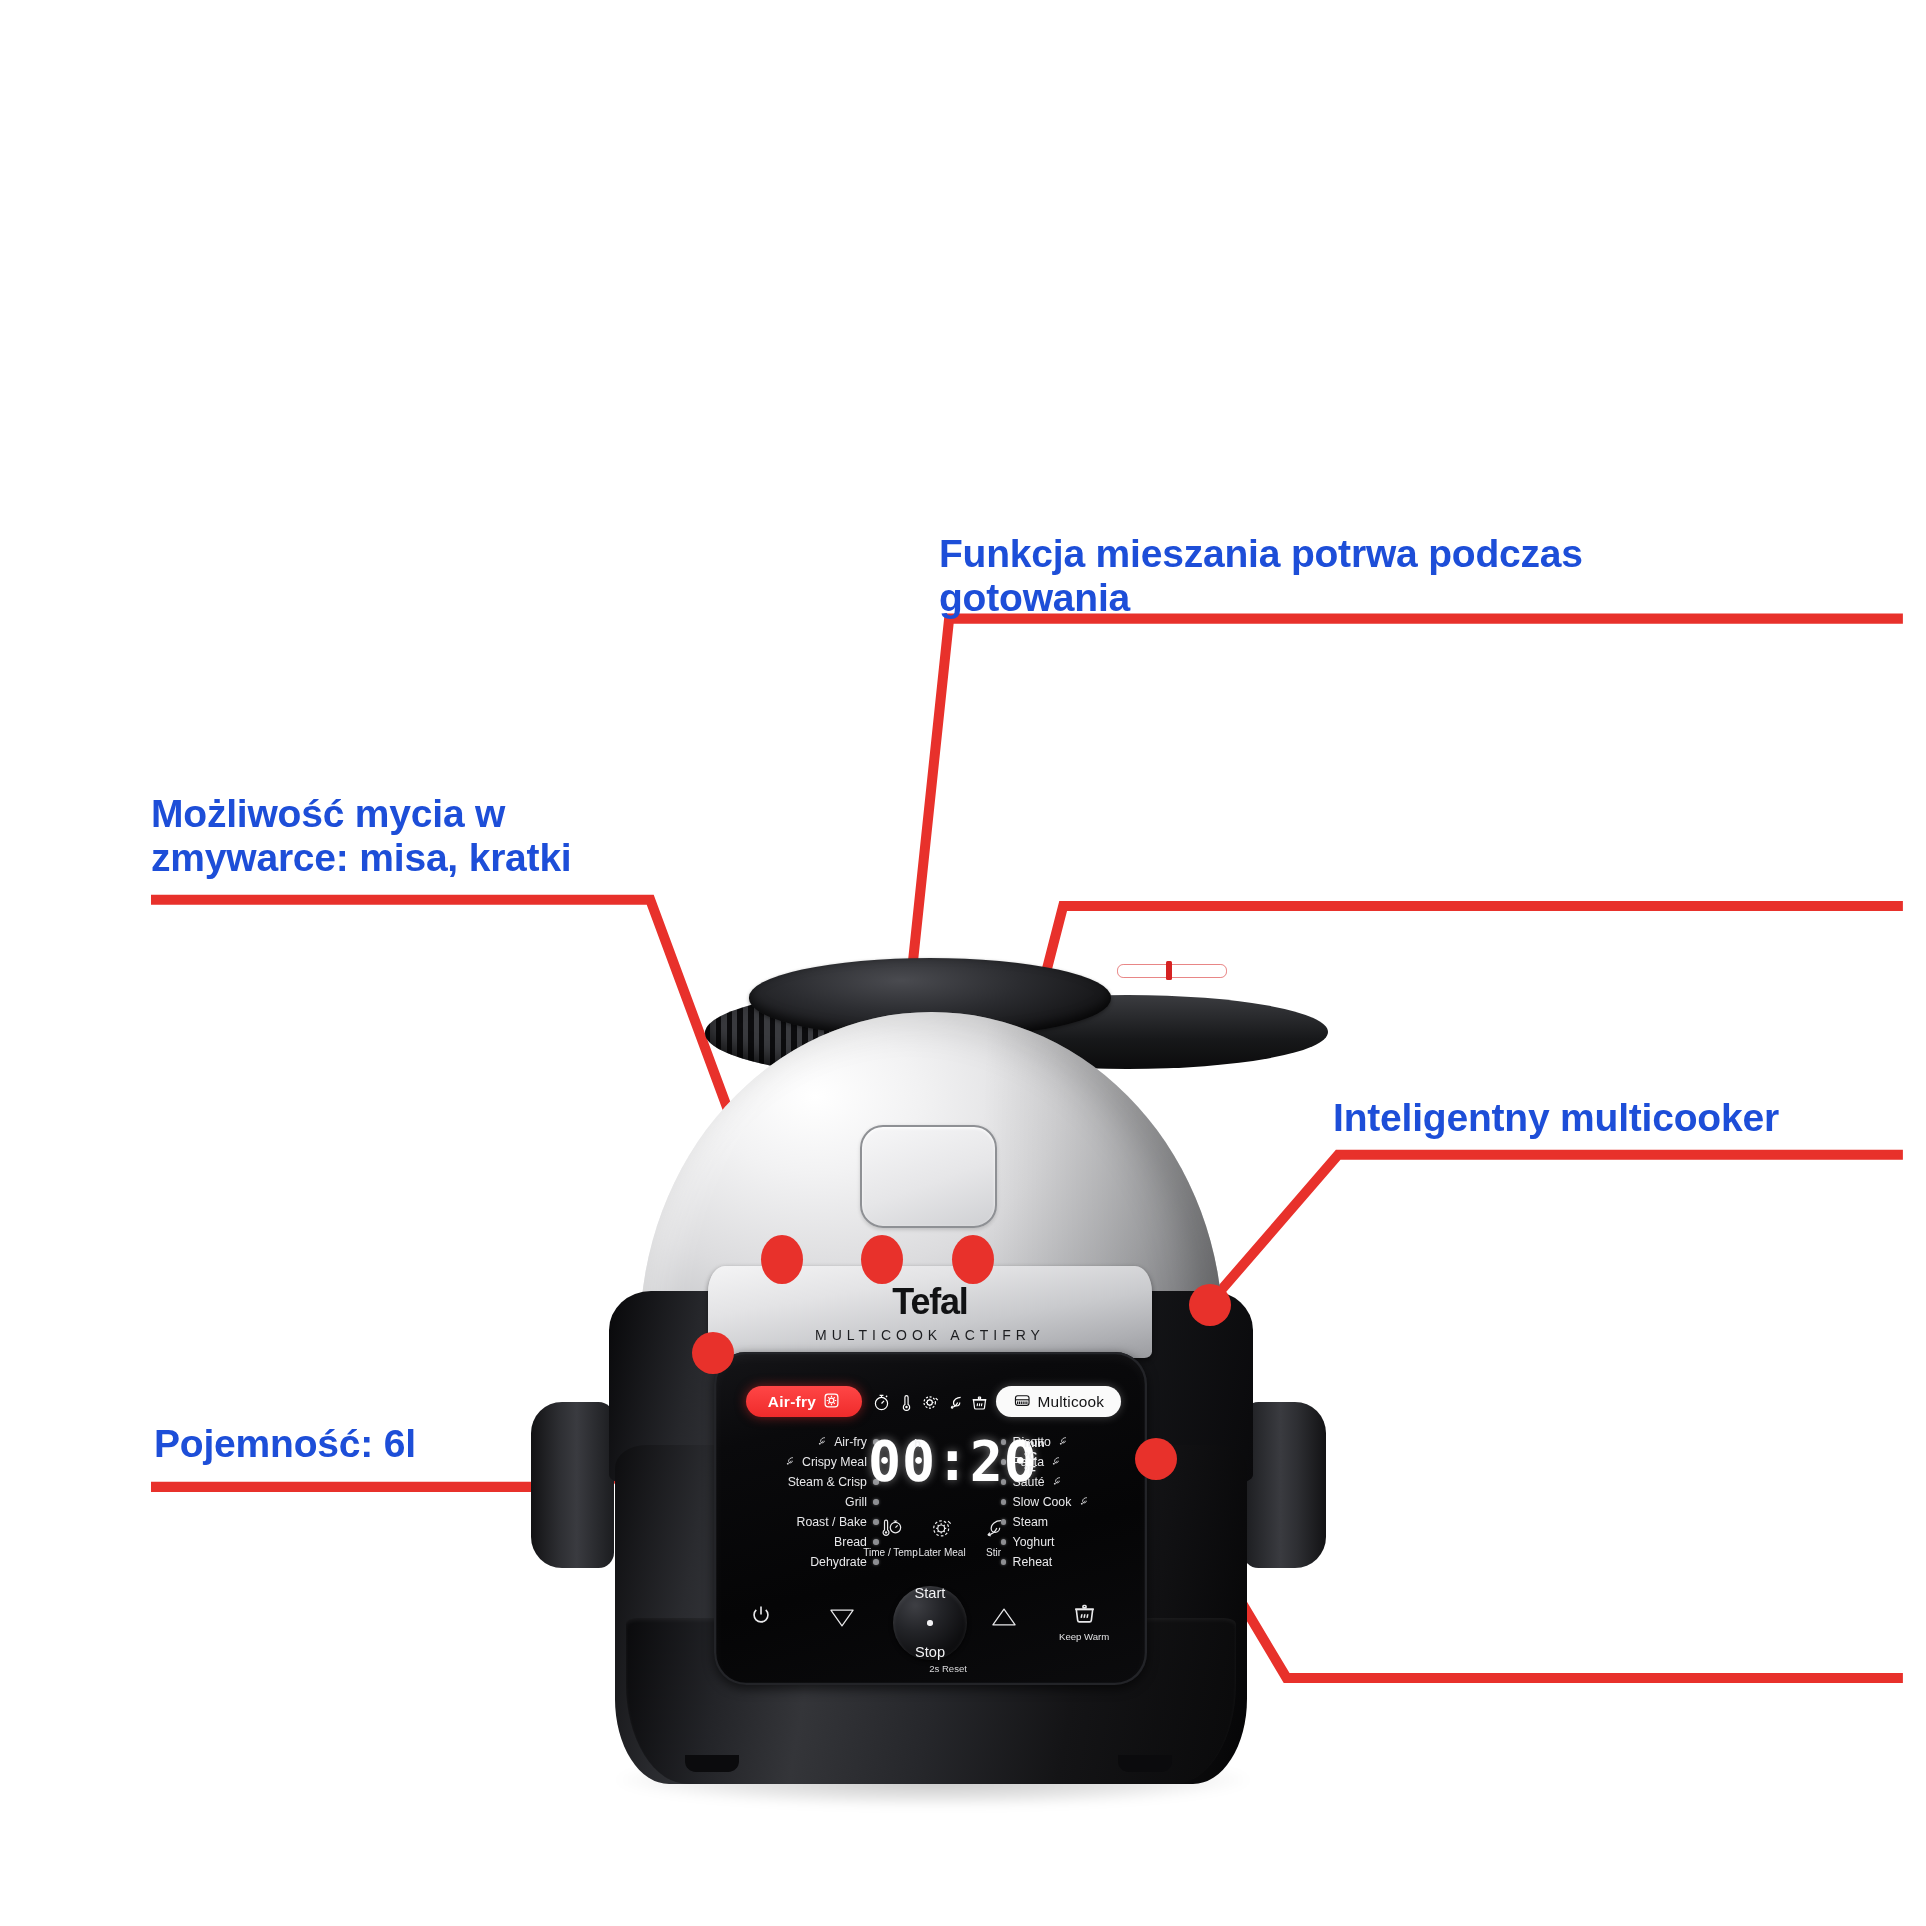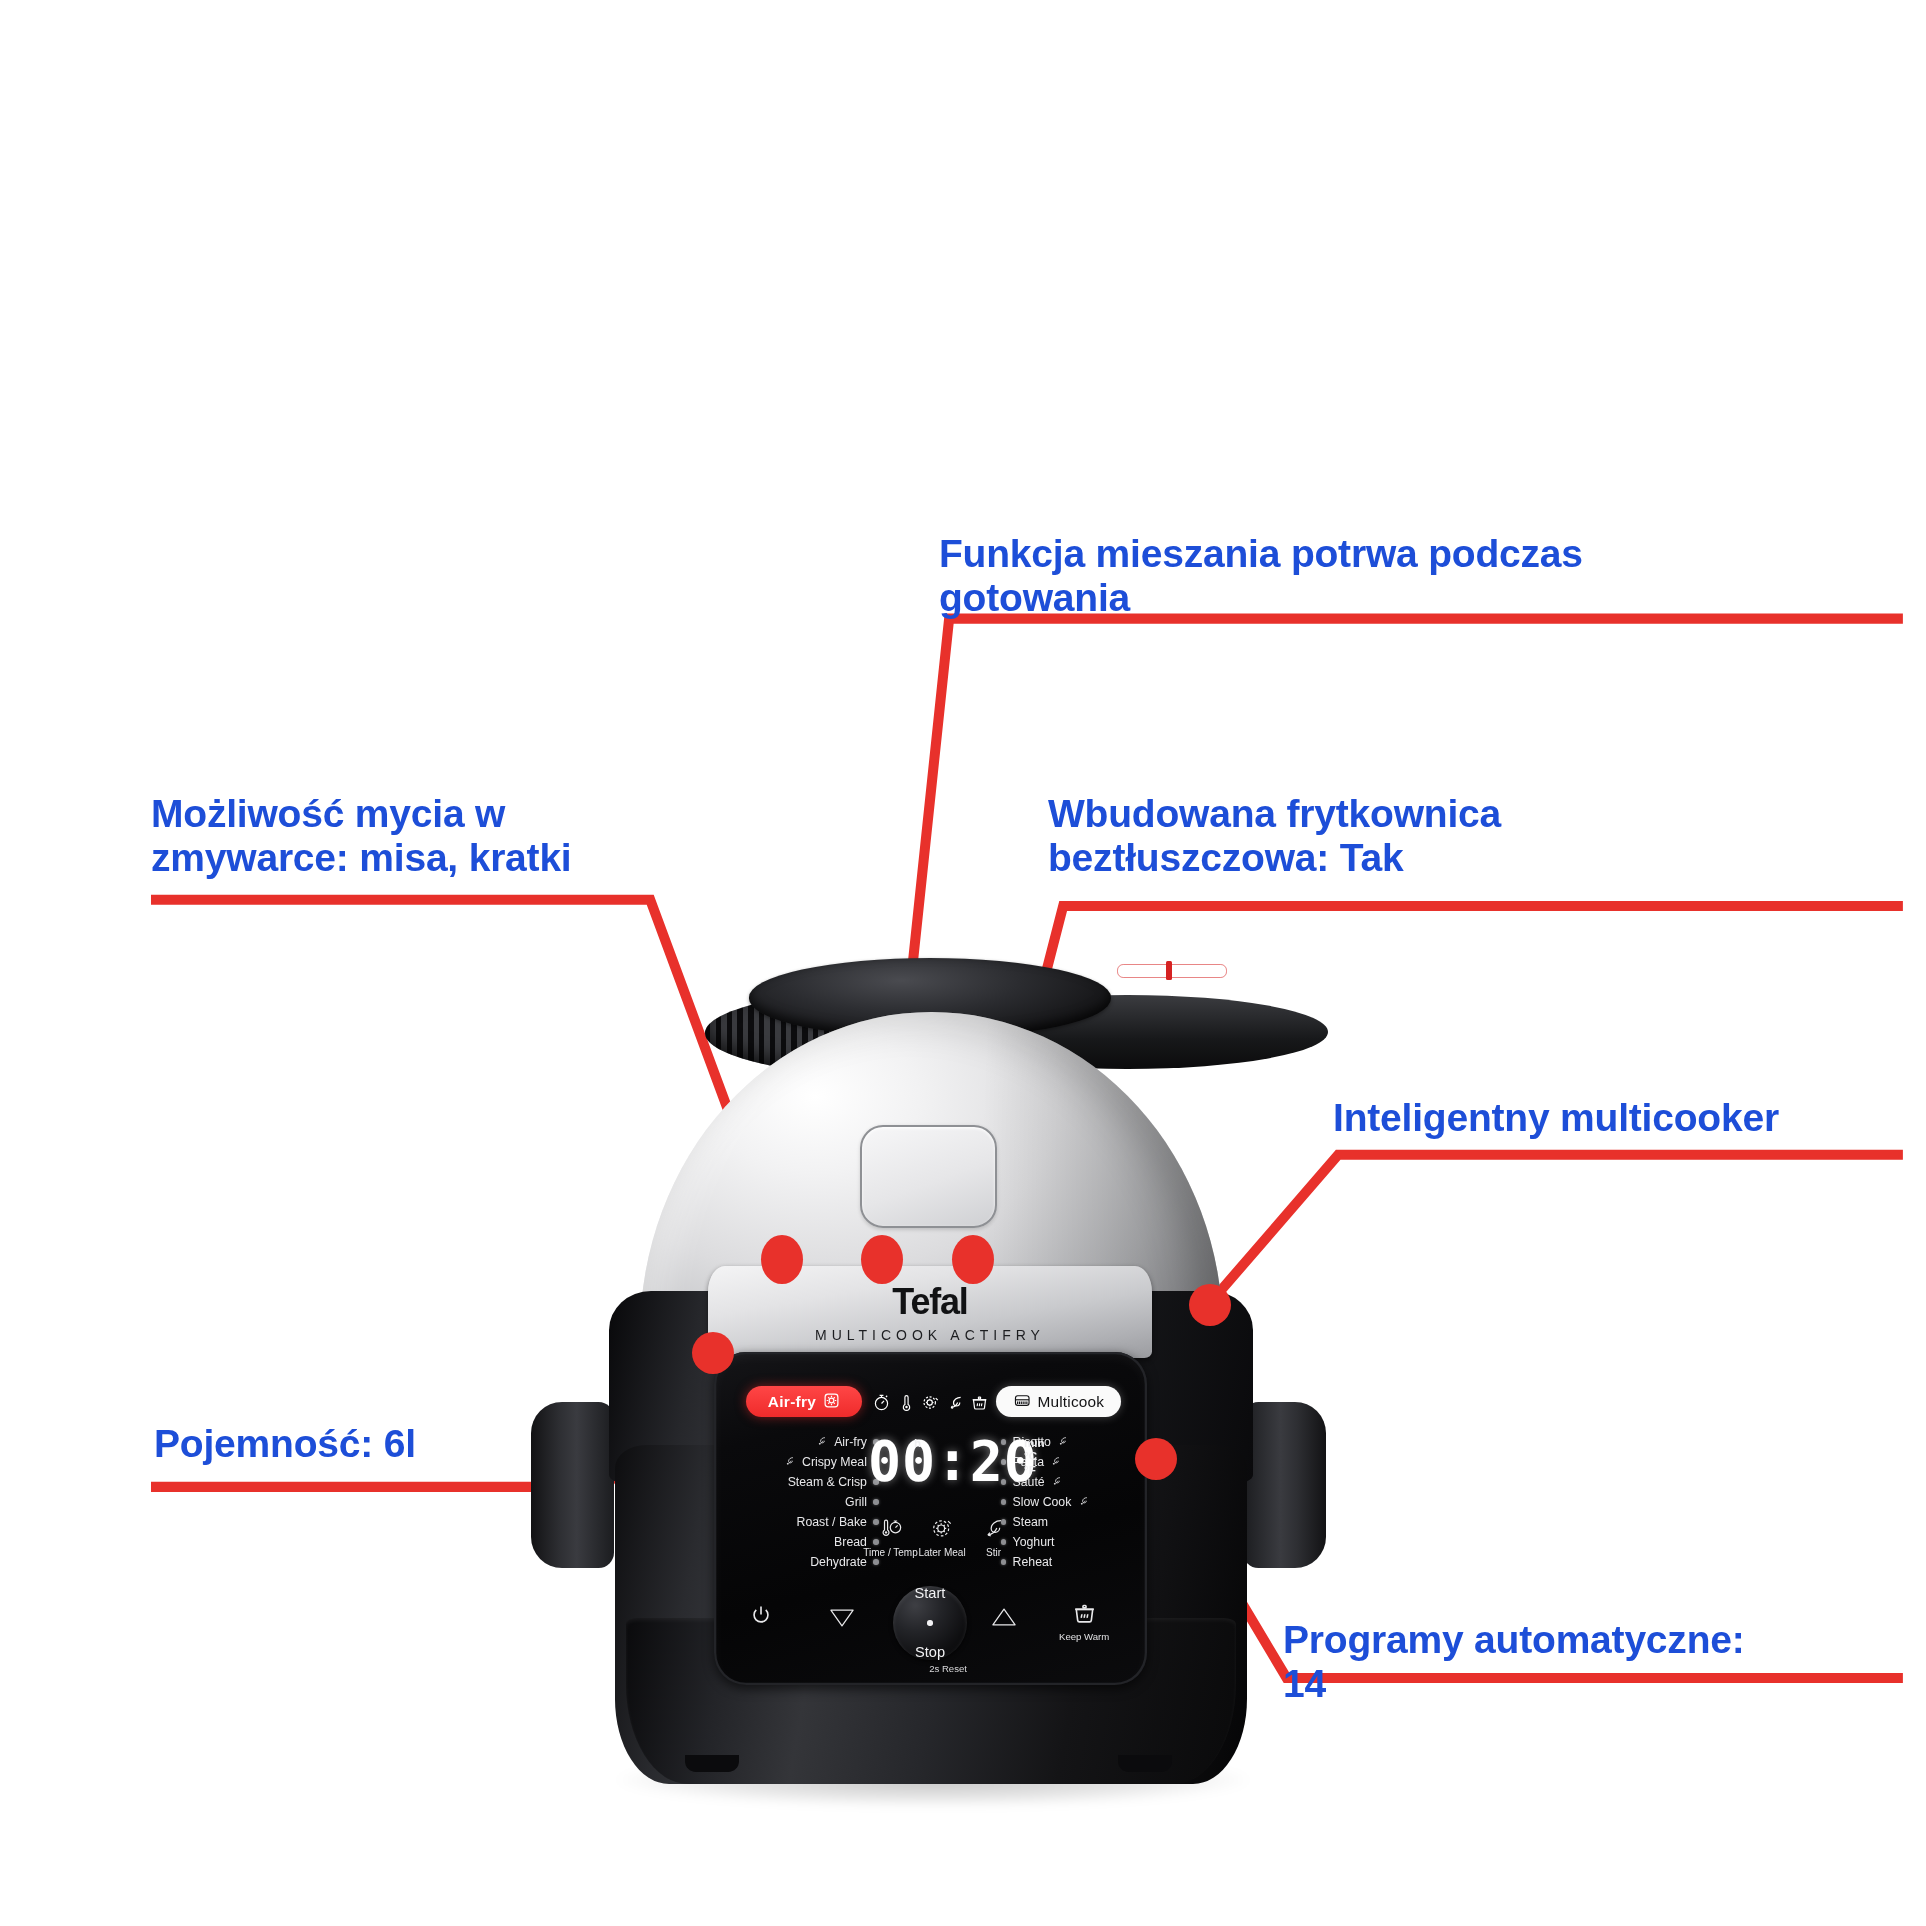--- a/index.html
+++ b/index.html
@@ -231,29 +231,25 @@
       <path d="M2470 2178 L1670 2178 L1500 1893"></path>
     </g>
   </svg>
 
   <div class="callout-label" style="left:939px;top:532px;width:894px;">Funkcja mieszania potrwa podczas
 gotowania</div>
 
   <div class="callout-label" style="left:151px;top:792px;width:616px;">Możliwość mycia w
 zmywarce: misa, kratki</div>
 
-  <div class="callout-label" style="left:1048px;top:792px;width:693px;">Wbudowana frytkownica
-beztłuszczowa: Tak</div>
 
   <div class="callout-label" style="left:1333px;top:1096px;width:616px;">Inteligentny multicooker</div>
 
   <div class="callout-label" style="left:154px;top:1422px;width:539px;">Pojemność: 6l</div>
 
-  <div class="callout-label" style="left:1283px;top:1618px;width:632px;">Programy automatyczne:
-14</div>
 
   <div id="appliance">
 
     <div class="unit-shadow"></div>
 
     <div class="handle left"></div>
     <div class="handle right"></div>
 
     <div class="vent-ring">
       <div class="vent-ring-inner"></div>

